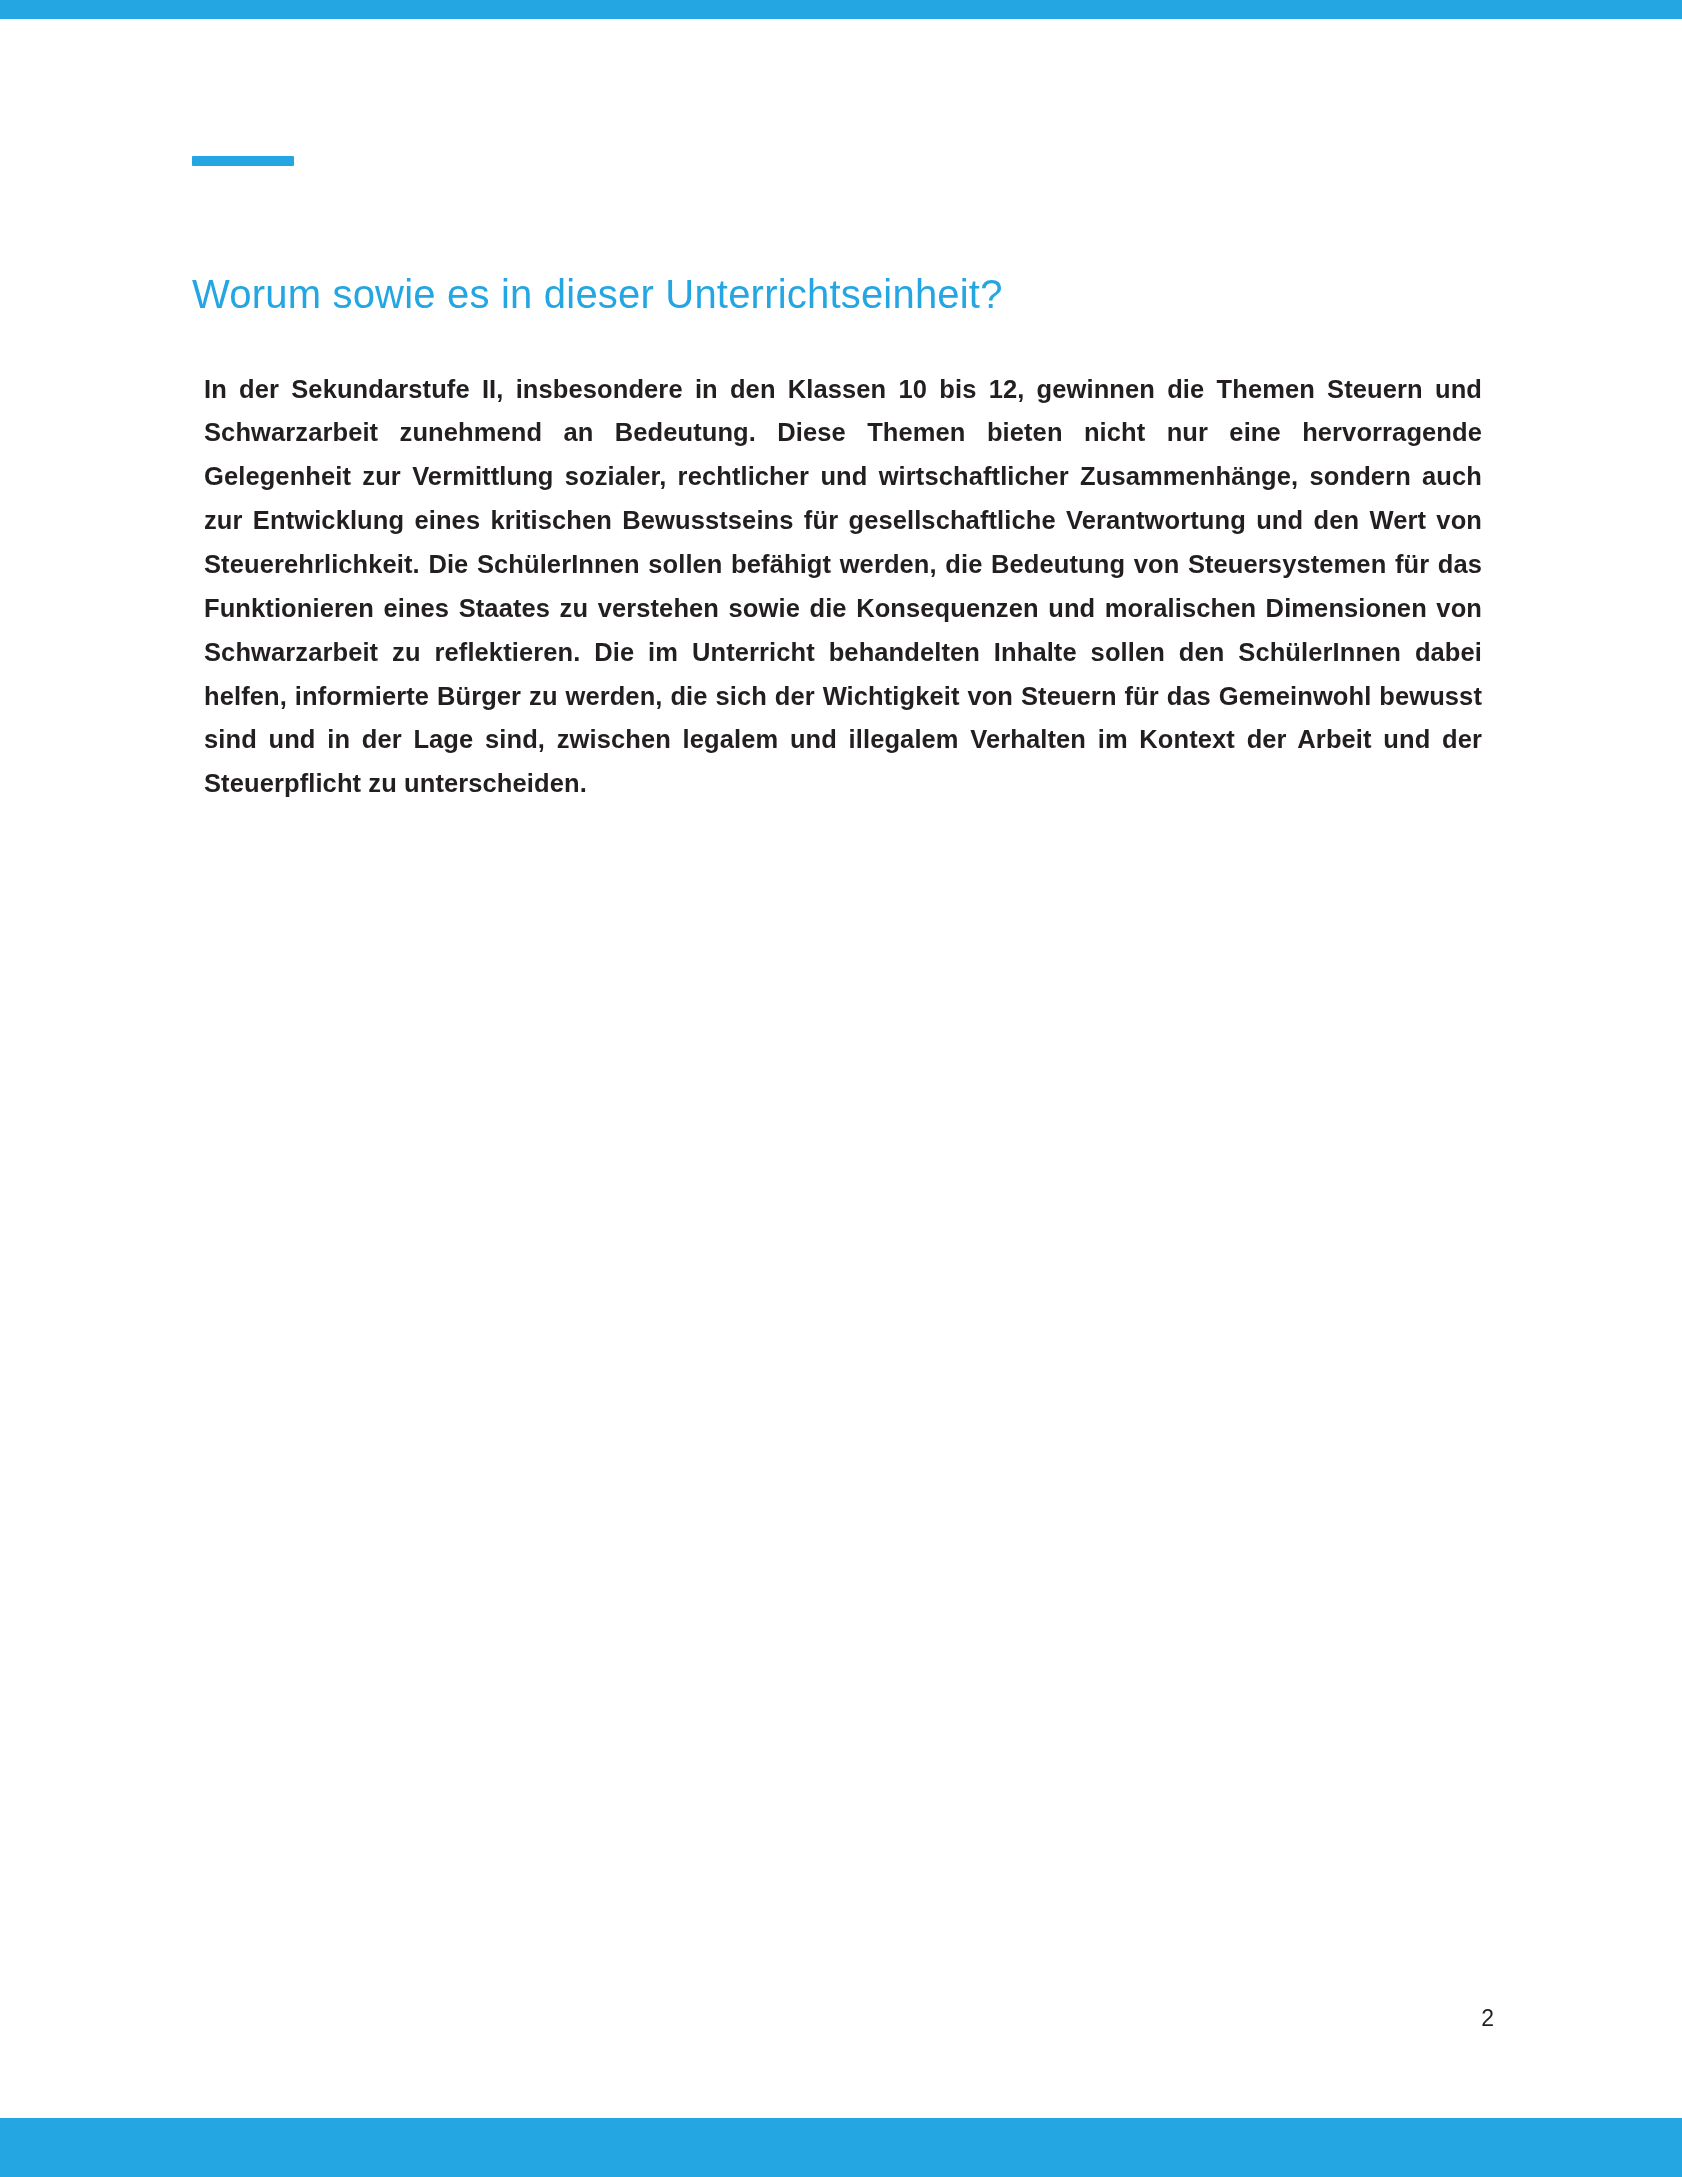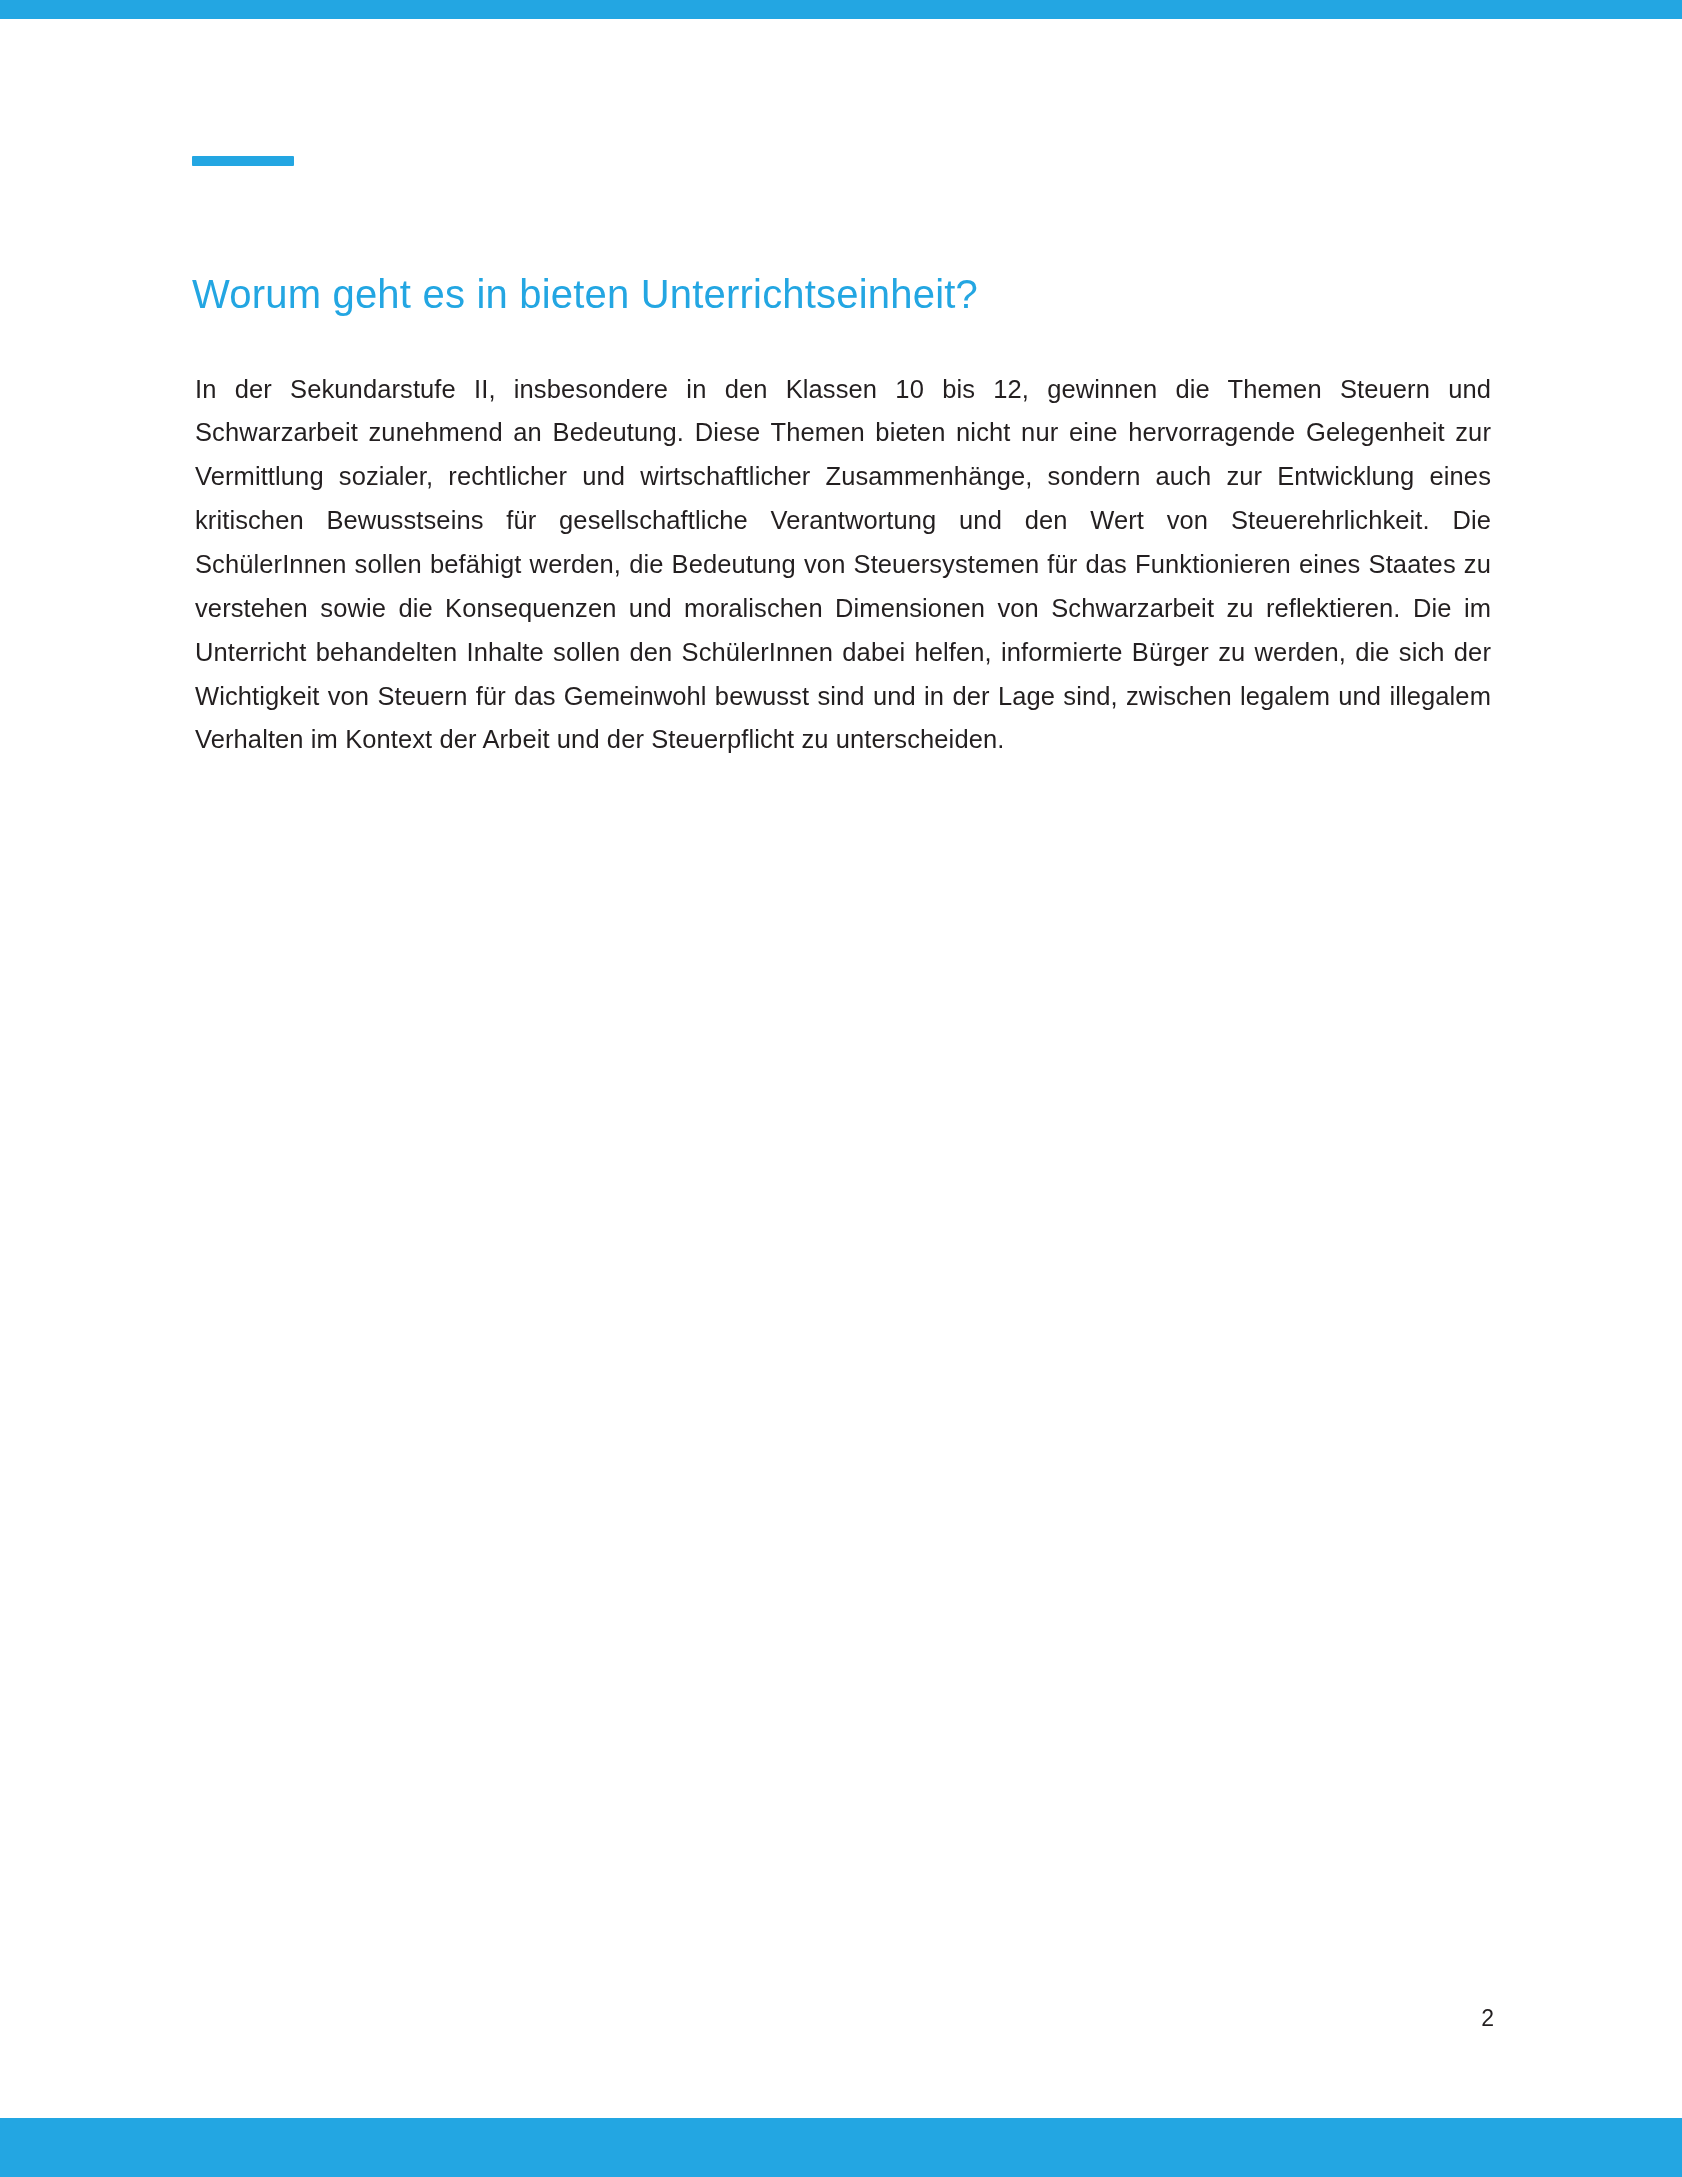--- a/index.html
+++ b/index.html
@@ -63,22 +63,23 @@
     letter-spacing: 0.2px;
     margin: 0 0 50px 0;
   }
 
   .body-text {
     color: #231f20;
     font-size: 25.5px;
     line-height: 1.72;
     text-align: justify;
     text-justify: inter-word;
-    margin: 3px;
+    margin: 12px;
     letter-spacing: 0.1px;
+    font-weight: bold;
   }
 
   .page-number {
     position: absolute;
     right: 189px;
     bottom: 145px;
     font-size: 23px;
     color: #231f20;
     text-align: right;
   }
@@ -86,21 +87,21 @@
 </head>
 <body>
 
 <div class="page">
 
   <div class="bar-top"></div>
 
   <div class="content">
     <div class="rule-accent"></div>
 
-    <h1 class="heading">Worum geht es in bieten Unterrichtseinheit?</h1>
+    <h1 class="heading">Worum sowie es in dieser Unterrichtseinheit?</h1>
 
     <p class="body-text">In der Sekundarstufe II, insbesondere in den Klassen 10 bis 12, gewinnen die Themen Steuern und Schwarzarbeit zunehmend an Bedeutung. Diese Themen bieten nicht nur eine hervorragende Gelegenheit zur Vermittlung sozialer, rechtlicher und wirtschaftlicher Zusammenhänge, sondern auch zur Entwicklung eines kritischen Bewusstseins für gesellschaftliche Verantwortung und den Wert von Steuerehrlichkeit. Die SchülerInnen sollen befähigt werden, die Bedeutung von Steuersystemen für das Funktionieren eines Staates zu verstehen sowie die Konsequenzen und moralischen Dimensionen von Schwarzarbeit zu reflektieren. Die im Unterricht behandelten Inhalte sollen den SchülerInnen dabei helfen, informierte Bürger zu werden, die sich der Wichtigkeit von Steuern für das Gemeinwohl bewusst sind und in der Lage sind, zwischen legalem und illegalem Verhalten im Kontext der Arbeit und der Steuerpflicht zu unterscheiden.</p>
   </div>
 
   <div class="page-number">2</div>
 
   <div class="bar-bottom"></div>
 
 </div>
 

